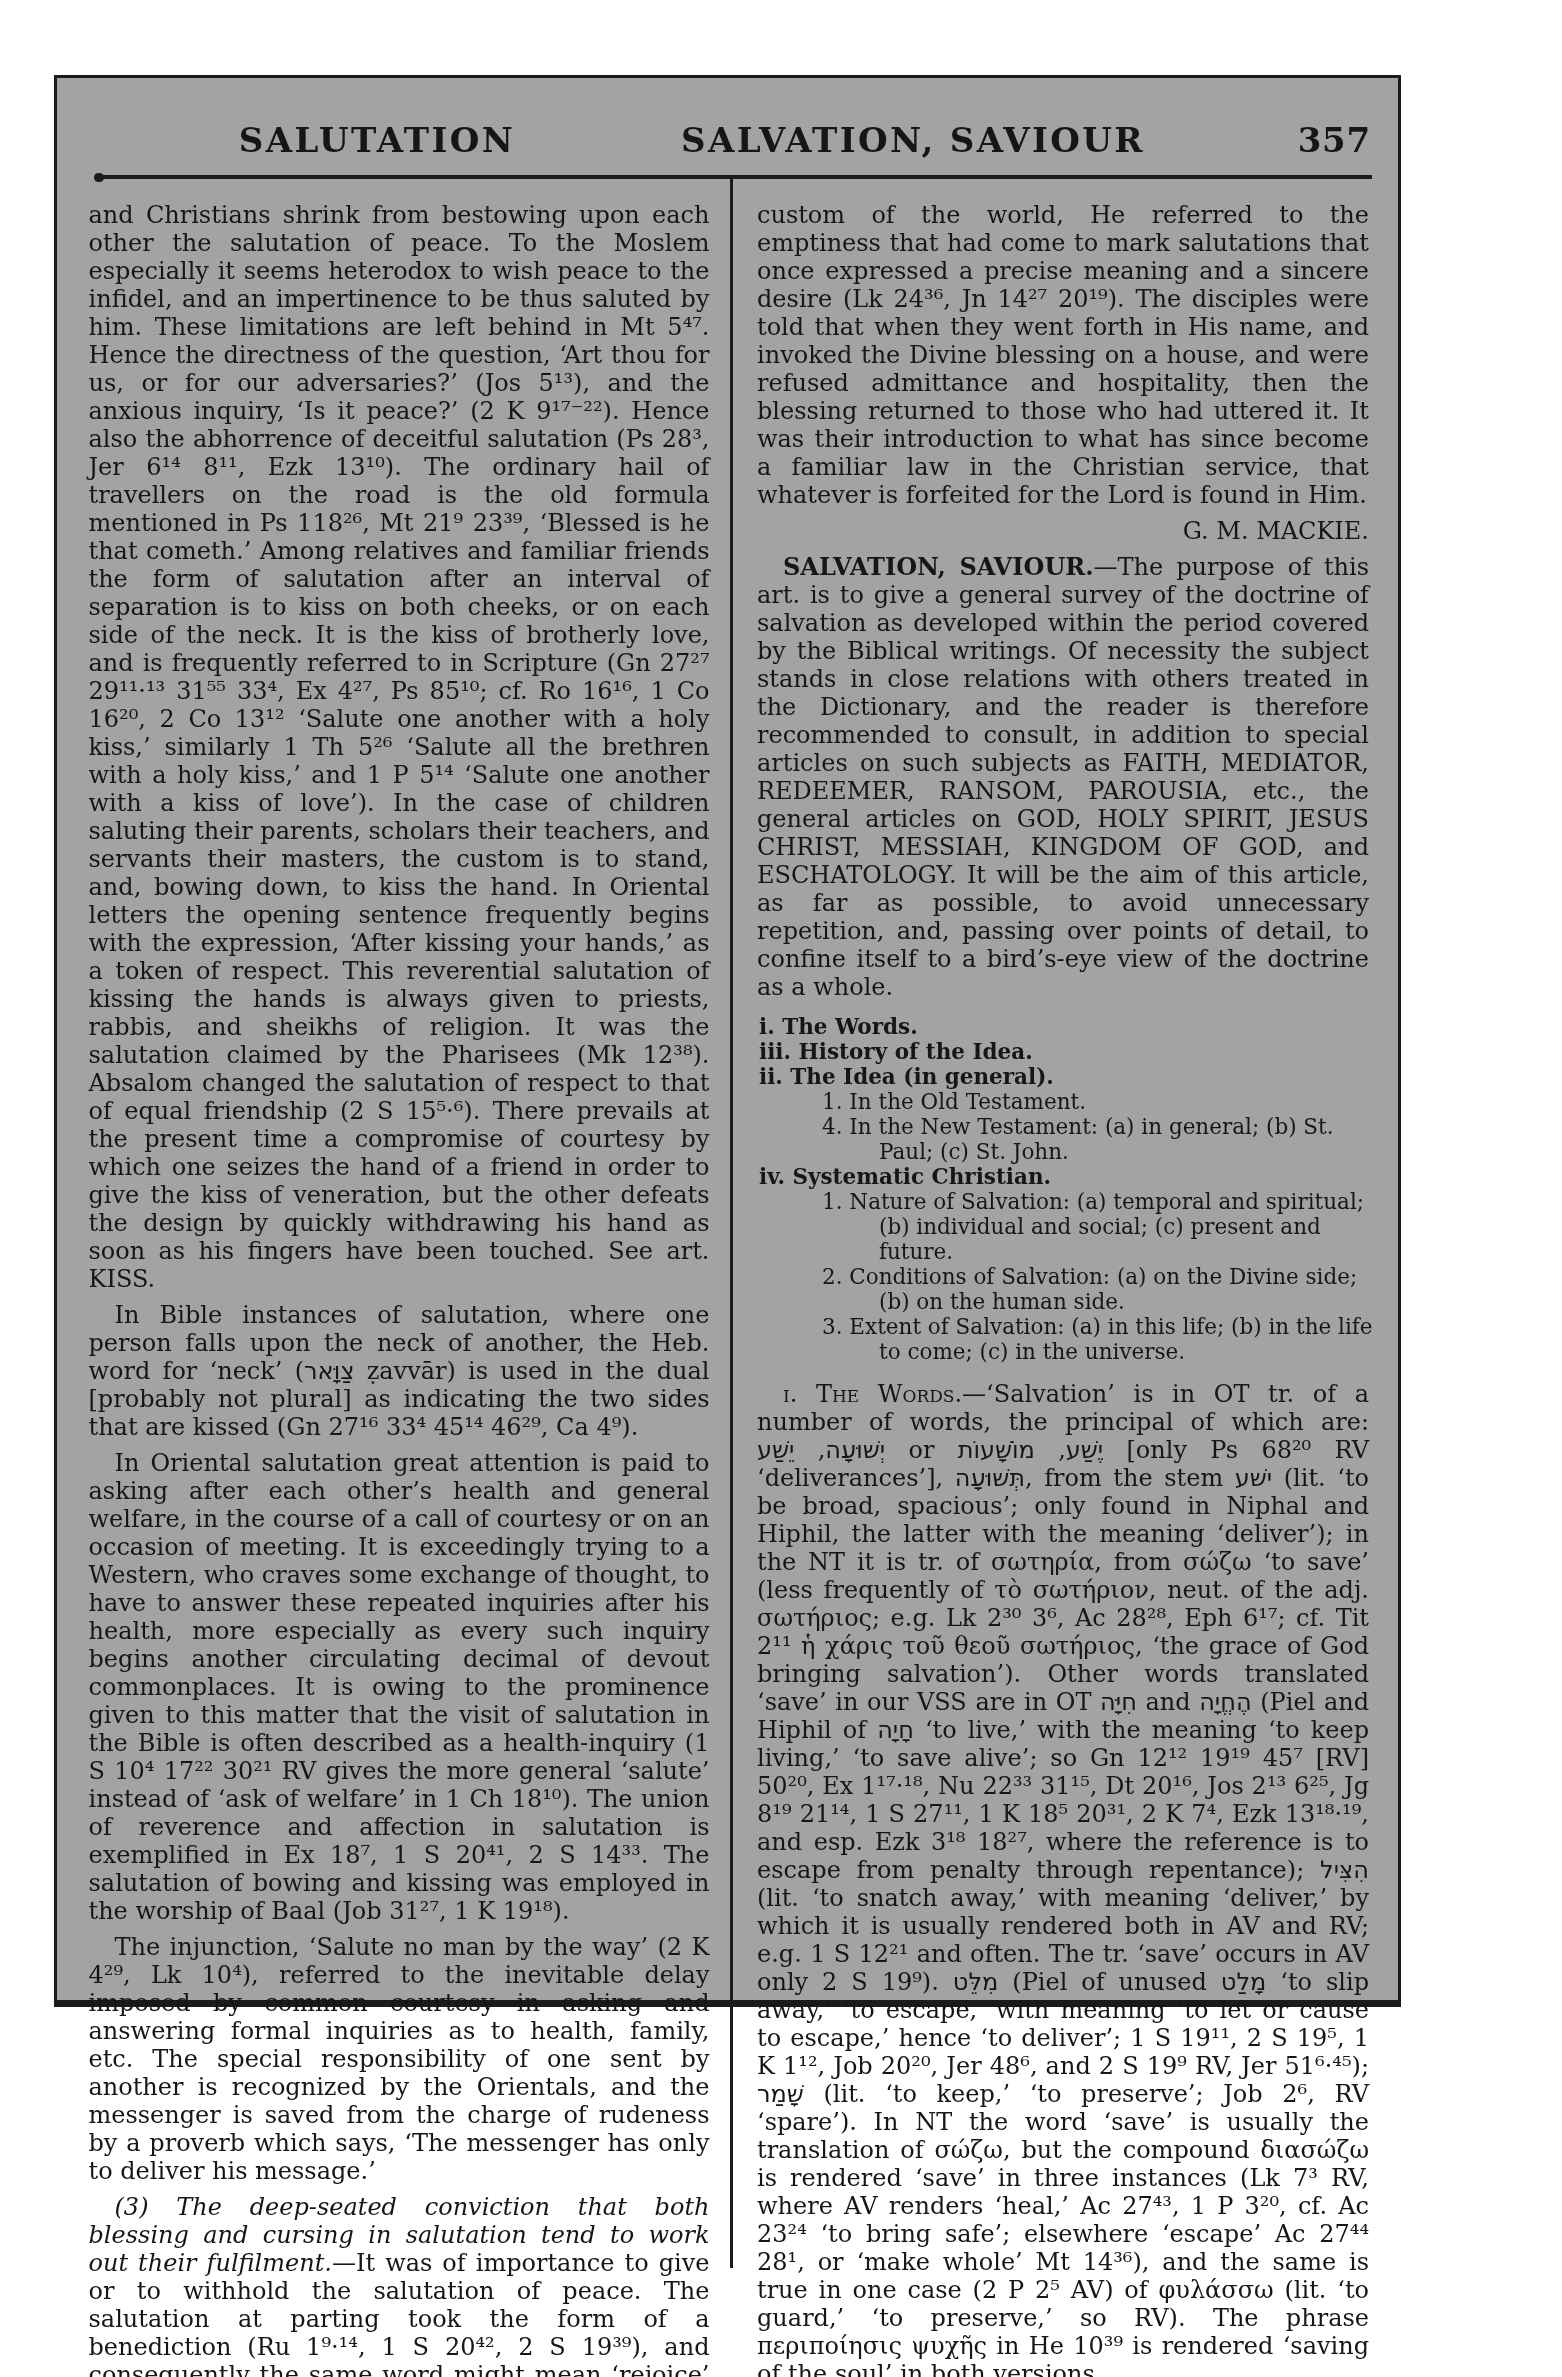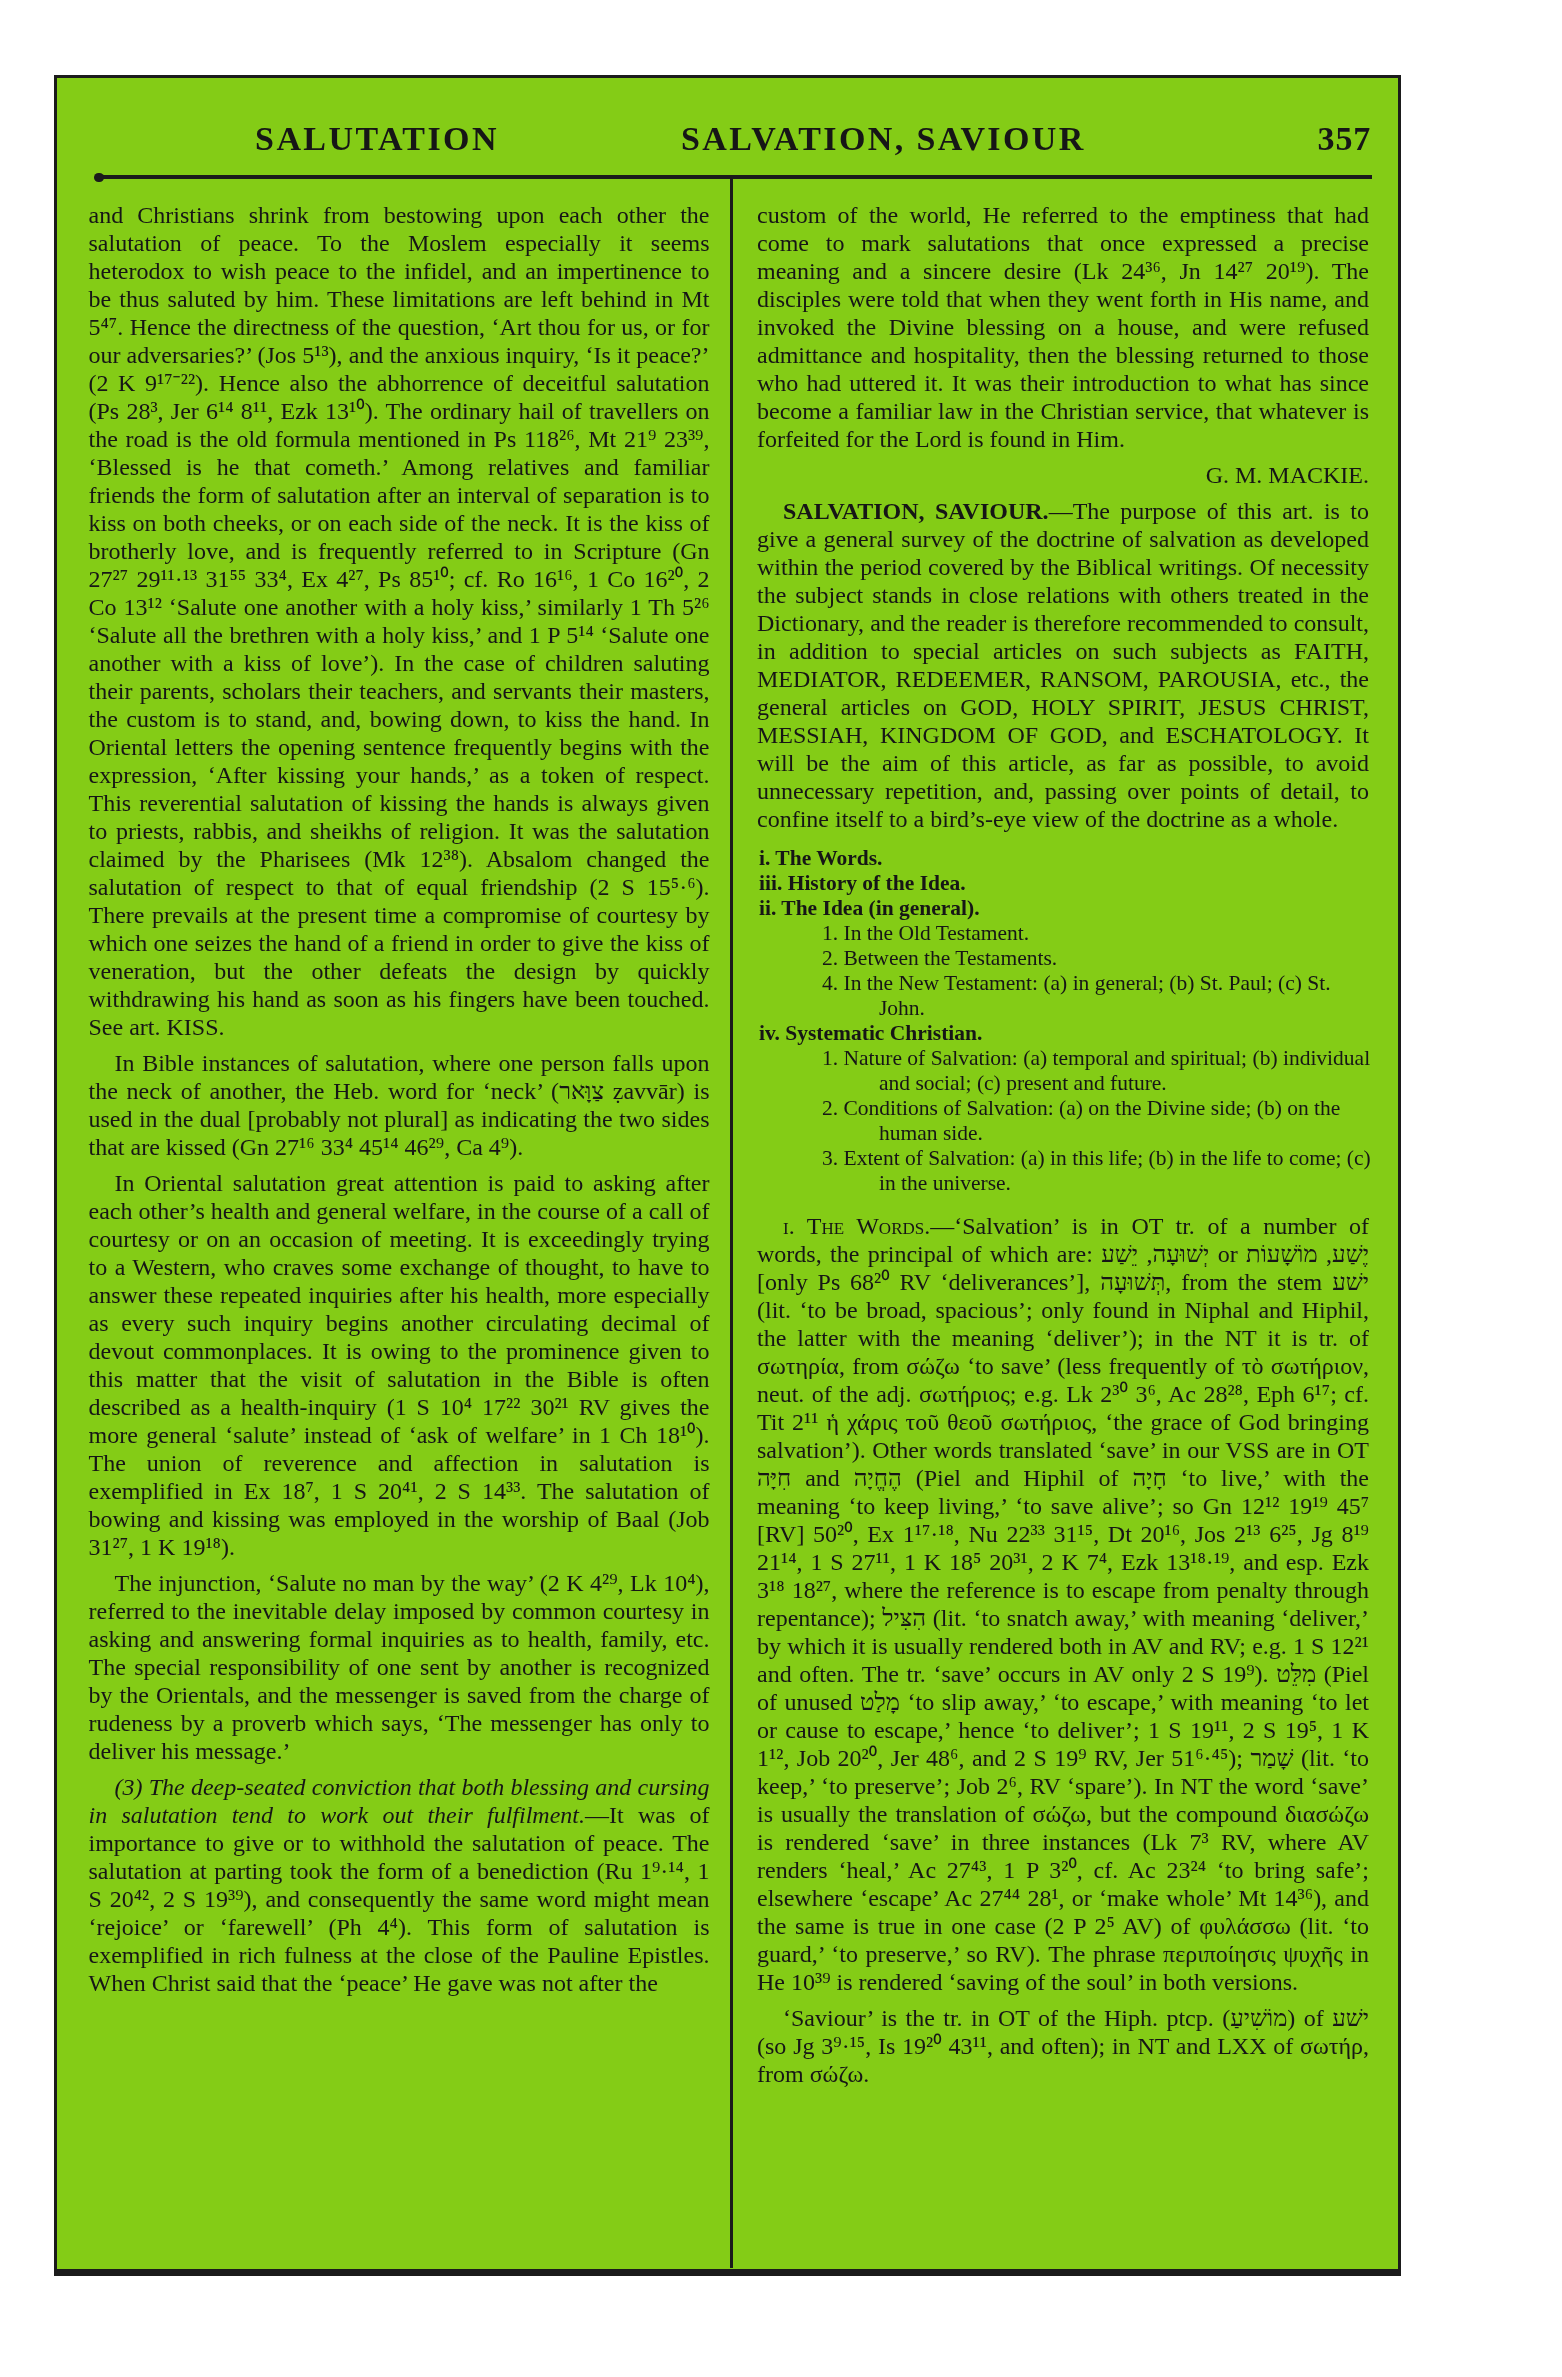--- a/index.html
+++ b/index.html
@@ -5,26 +5,25 @@
   html,body{margin:0;padding:0;}
   body{
     width:1562px;height:2377px;
     background:#ffffff;
     position:relative;
     font-family:"DejaVu Serif","DejaVu Sans",serif;
     color:#161616;
   }
   .page{
     position:absolute;left:54px;top:75px;
-    width:1347px;height:2201px;
+    width:1347px;height:1932px;
     box-sizing:border-box;
     border:3.2px solid #1b1b1b;
     border-bottom-width:7.3px;
-    background:#84cc16;
-    font-family:Liberation Serif, serif;
+    background:#a3a3a3;
   }
   .rh{
     position:absolute;top:42px;
     font-size:34px;font-weight:bold;
     letter-spacing:2.4px;white-space:nowrap;
   }
   .rh-left{left:0;width:640px;text-align:center;}
   .rh-right{left:624px;width:600px;text-align:left;}
   .rh-num{right:27px;text-align:right;letter-spacing:0.8px;}
   .head-rule{
@@ -86,21 +85,20 @@
   <div class="col col-right">
     <p>custom of the world, He referred to the emptiness that had come to mark salutations that once expressed a precise meaning and a sincere desire (Lk 24³⁶, Jn 14²⁷ 20¹⁹). The disciples were told that when they went forth in His name, and invoked the Divine blessing on a house, and were refused admittance and hospitality, then the blessing returned to those who had uttered it. It was their introduction to what has since become a familiar law in the Christian service, that whatever is forfeited for the Lord is found in Him.</p>
     <p class="signature">G. M. MACKIE.</p>
     <p class="indent"><span class="article-title">SALVATION, SAVIOUR.</span><span>—The purpose of this art. is to give a general survey of the doctrine of salvation as developed within the period covered by the Biblical writings. Of necessity the subject stands in close relations with others treated in the Dictionary, and the reader is therefore recommended to consult, in addition to special articles on such subjects as FAITH, MEDIATOR, REDEEMER, RANSOM, PAROUSIA, etc., the general articles on GOD, HOLY SPIRIT, JESUS CHRIST, MESSIAH, KINGDOM OF GOD, and ESCHATOLOGY. It will be the aim of this article, as far as possible, to avoid unnecessary repetition, and, passing over points of detail, to confine itself to a bird’s-eye view of the doctrine as a whole.</span></p>
 
     <div class="outline">
       <div class="o l0">i. The Words.</div>
       <div class="o l0">iii. History of the Idea.</div>
       <div class="o l0">ii. The Idea (in general).</div>
       <div class="o l1">1. In the Old Testament.</div>
-      <div class="o l1">2. Between the Testaments.</div>
       <div class="o l1">4. In the New Testament: (a) in general; (b) St. Paul; (c) St. John.</div>
       <div class="o l0">iv. Systematic Christian.</div>
       <div class="o l1">1. Nature of Salvation: (a) temporal and spiritual; (b) individual and social; (c) present and future.</div>
       <div class="o l1">2. Conditions of Salvation: (a) on the Divine side; (b) on the human side.</div>
       <div class="o l1">3. Extent of Salvation: (a) in this life; (b) in the life to come; (c) in the universe.</div>
     </div>
 
     <p class="indent"><span class="sc-lead">i. The Words.</span><span>—‘Salvation’ is in OT tr. of a number of words, the principal of which are: יְשׁוּעָה, יֵשַׁע or יֶשַׁע, מוֹשָׁעוֹת [only Ps 68²⁰ RV ‘deliverances’], תְּשׁוּעָה, from the stem ישׁע (lit. ‘to be broad, spacious’; only found in Niphal and Hiphil, the latter with the meaning ‘deliver’); in the NT it is tr. of σωτηρία, from σώζω ‘to save’ (less frequently of τὸ σωτήριον, neut. of the adj. σωτήριος; e.g. Lk 2³⁰ 3⁶, Ac 28²⁸, Eph 6¹⁷; cf. Tit 2¹¹ ἡ χάρις τοῦ θεοῦ σωτήριος, ‘the grace of God bringing salvation’). Other words translated ‘save’ in our VSS are in OT חִיָּה and הֶחֱיָה (Piel and Hiphil of חָיָה ‘to live,’ with the meaning ‘to keep living,’ ‘to save alive’; so Gn 12¹² 19¹⁹ 45⁷ [RV] 50²⁰, Ex 1¹⁷·¹⁸, Nu 22³³ 31¹⁵, Dt 20¹⁶, Jos 2¹³ 6²⁵, Jg 8¹⁹ 21¹⁴, 1 S 27¹¹, 1 K 18⁵ 20³¹, 2 K 7⁴, Ezk 13¹⁸·¹⁹, and esp. Ezk 3¹⁸ 18²⁷, where the reference is to escape from penalty through repentance); הִצִּיל (lit. ‘to snatch away,’ with meaning ‘deliver,’ by which it is usually rendered both in AV and RV; e.g. 1 S 12²¹ and often. The tr. ‘save’ occurs in AV only 2 S 19⁹). מִלֵּט (Piel of unused מָלַט ‘to slip away,’ ‘to escape,’ with meaning ‘to let or cause to escape,’ hence ‘to deliver’; 1 S 19¹¹, 2 S 19⁵, 1 K 1¹², Job 20²⁰, Jer 48⁶, and 2 S 19⁹ RV, Jer 51⁶·⁴⁵); שָׁמַר (lit. ‘to keep,’ ‘to preserve’; Job 2⁶, RV ‘spare’). In NT the word ‘save’ is usually the translation of σώζω, but the compound διασώζω is rendered ‘save’ in three instances (Lk 7³ RV, where AV renders ‘heal,’ Ac 27⁴³, 1 P 3²⁰, cf. Ac 23²⁴ ‘to bring safe’; elsewhere ‘escape’ Ac 27⁴⁴ 28¹, or ‘make whole’ Mt 14³⁶), and the same is true in one case (2 P 2⁵ AV) of φυλάσσω (lit. ‘to guard,’ ‘to preserve,’ so RV). The phrase περιποίησις ψυχῆς in He 10³⁹ is rendered ‘saving of the soul’ in both versions.</span></p>
     <p class="indent">‘Saviour’ is the tr. in OT of the Hiph. ptcp. (מוֹשִׁיעַ) of ישׁע (so Jg 3⁹·¹⁵, Is 19²⁰ 43¹¹, and often); in NT and LXX of σωτήρ, from σώζω.</p>
   </div>

